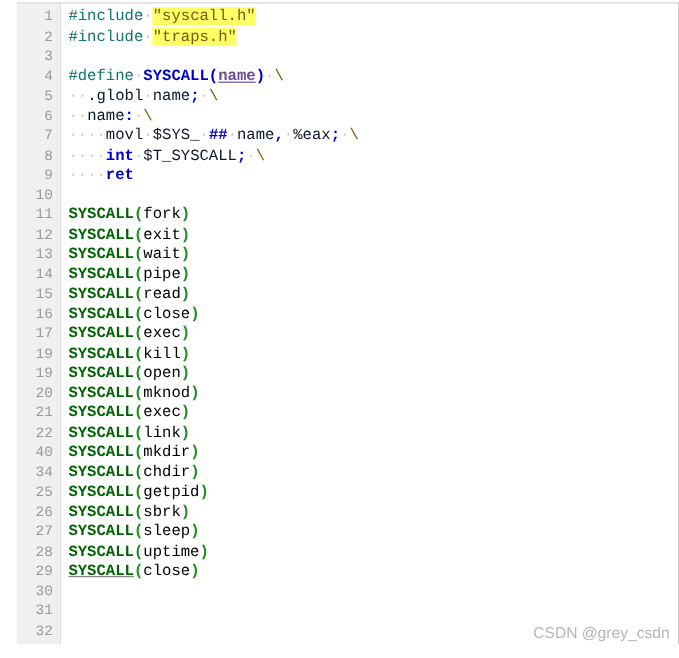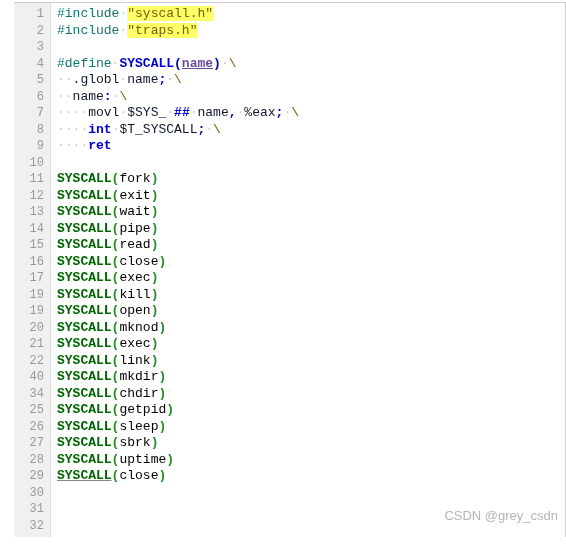--- a/index.html
+++ b/index.html
@@ -49,21 +49,21 @@
   .func { color: #006400; font-weight: bold; }
   .op { color: #0000cc; font-weight: bold; }
   .paren { color: #228B22; font-weight: bold; }
   .arg { color: #000000; font-weight: normal; }
   .contslash { color: #7a5c00; }
   .ws-dot { color: #ccc; }
   .plain { color: #0f172a; }
   .last-underline { text-decoration: underline; text-decoration-color: #888; }
   .watermark {
     position: absolute;
-    bottom: 14px;
+    bottom: 2px;
     right: 8px;
     color: rgba(150,150,150,0.7);
     font-family: Arial, sans-serif;
     font-size: 13px;
   }
   .wrap-outer {
     position: relative;
     padding-left: 14px;
     padding-top: 2px;
   }
@@ -126,21 +126,21 @@
         <div class="code-line"><span class="func">SYSCALL</span><span class="paren">(</span><span class="arg">close</span><span class="paren">)</span></div>
         <div class="code-line"><span class="func">SYSCALL</span><span class="paren">(</span><span class="arg">exec</span><span class="paren">)</span></div>
         <div class="code-line"><span class="func">SYSCALL</span><span class="paren">(</span><span class="arg">kill</span><span class="paren">)</span></div>
         <div class="code-line"><span class="func">SYSCALL</span><span class="paren">(</span><span class="arg">open</span><span class="paren">)</span></div>
         <div class="code-line"><span class="func">SYSCALL</span><span class="paren">(</span><span class="arg">mknod</span><span class="paren">)</span></div>
         <div class="code-line"><span class="func">SYSCALL</span><span class="paren">(</span><span class="arg">exec</span><span class="paren">)</span></div>
         <div class="code-line"><span class="func">SYSCALL</span><span class="paren">(</span><span class="arg">link</span><span class="paren">)</span></div>
         <div class="code-line"><span class="func">SYSCALL</span><span class="paren">(</span><span class="arg">mkdir</span><span class="paren">)</span></div>
         <div class="code-line"><span class="func">SYSCALL</span><span class="paren">(</span><span class="arg">chdir</span><span class="paren">)</span></div>
         <div class="code-line"><span class="func">SYSCALL</span><span class="paren">(</span><span class="arg">getpid</span><span class="paren">)</span></div>
+        <div class="code-line"><span class="func">SYSCALL</span><span class="paren">(</span><span class="arg">sbrk</span><span class="paren">)</span></div>
         <div class="code-line"><span class="func">SYSCALL</span><span class="paren">(</span><span class="arg">sleep</span><span class="paren">)</span></div>
-        <div class="code-line"><span class="func">SYSCALL</span><span class="paren">(</span><span class="arg">sbrk</span><span class="paren">)</span></div>
         <div class="code-line"><span class="func">SYSCALL</span><span class="paren">(</span><span class="arg">uptime</span><span class="paren">)</span></div>
         <div class="code-line"><span class="func last-underline">SYSCALL</span><span class="paren">(</span><span class="arg">close</span><span class="paren">)</span></div>
       </div>
 </div>
 
 <div class="watermark">CSDN @grey_csdn</div>
 </div>
 
 </body></html>

